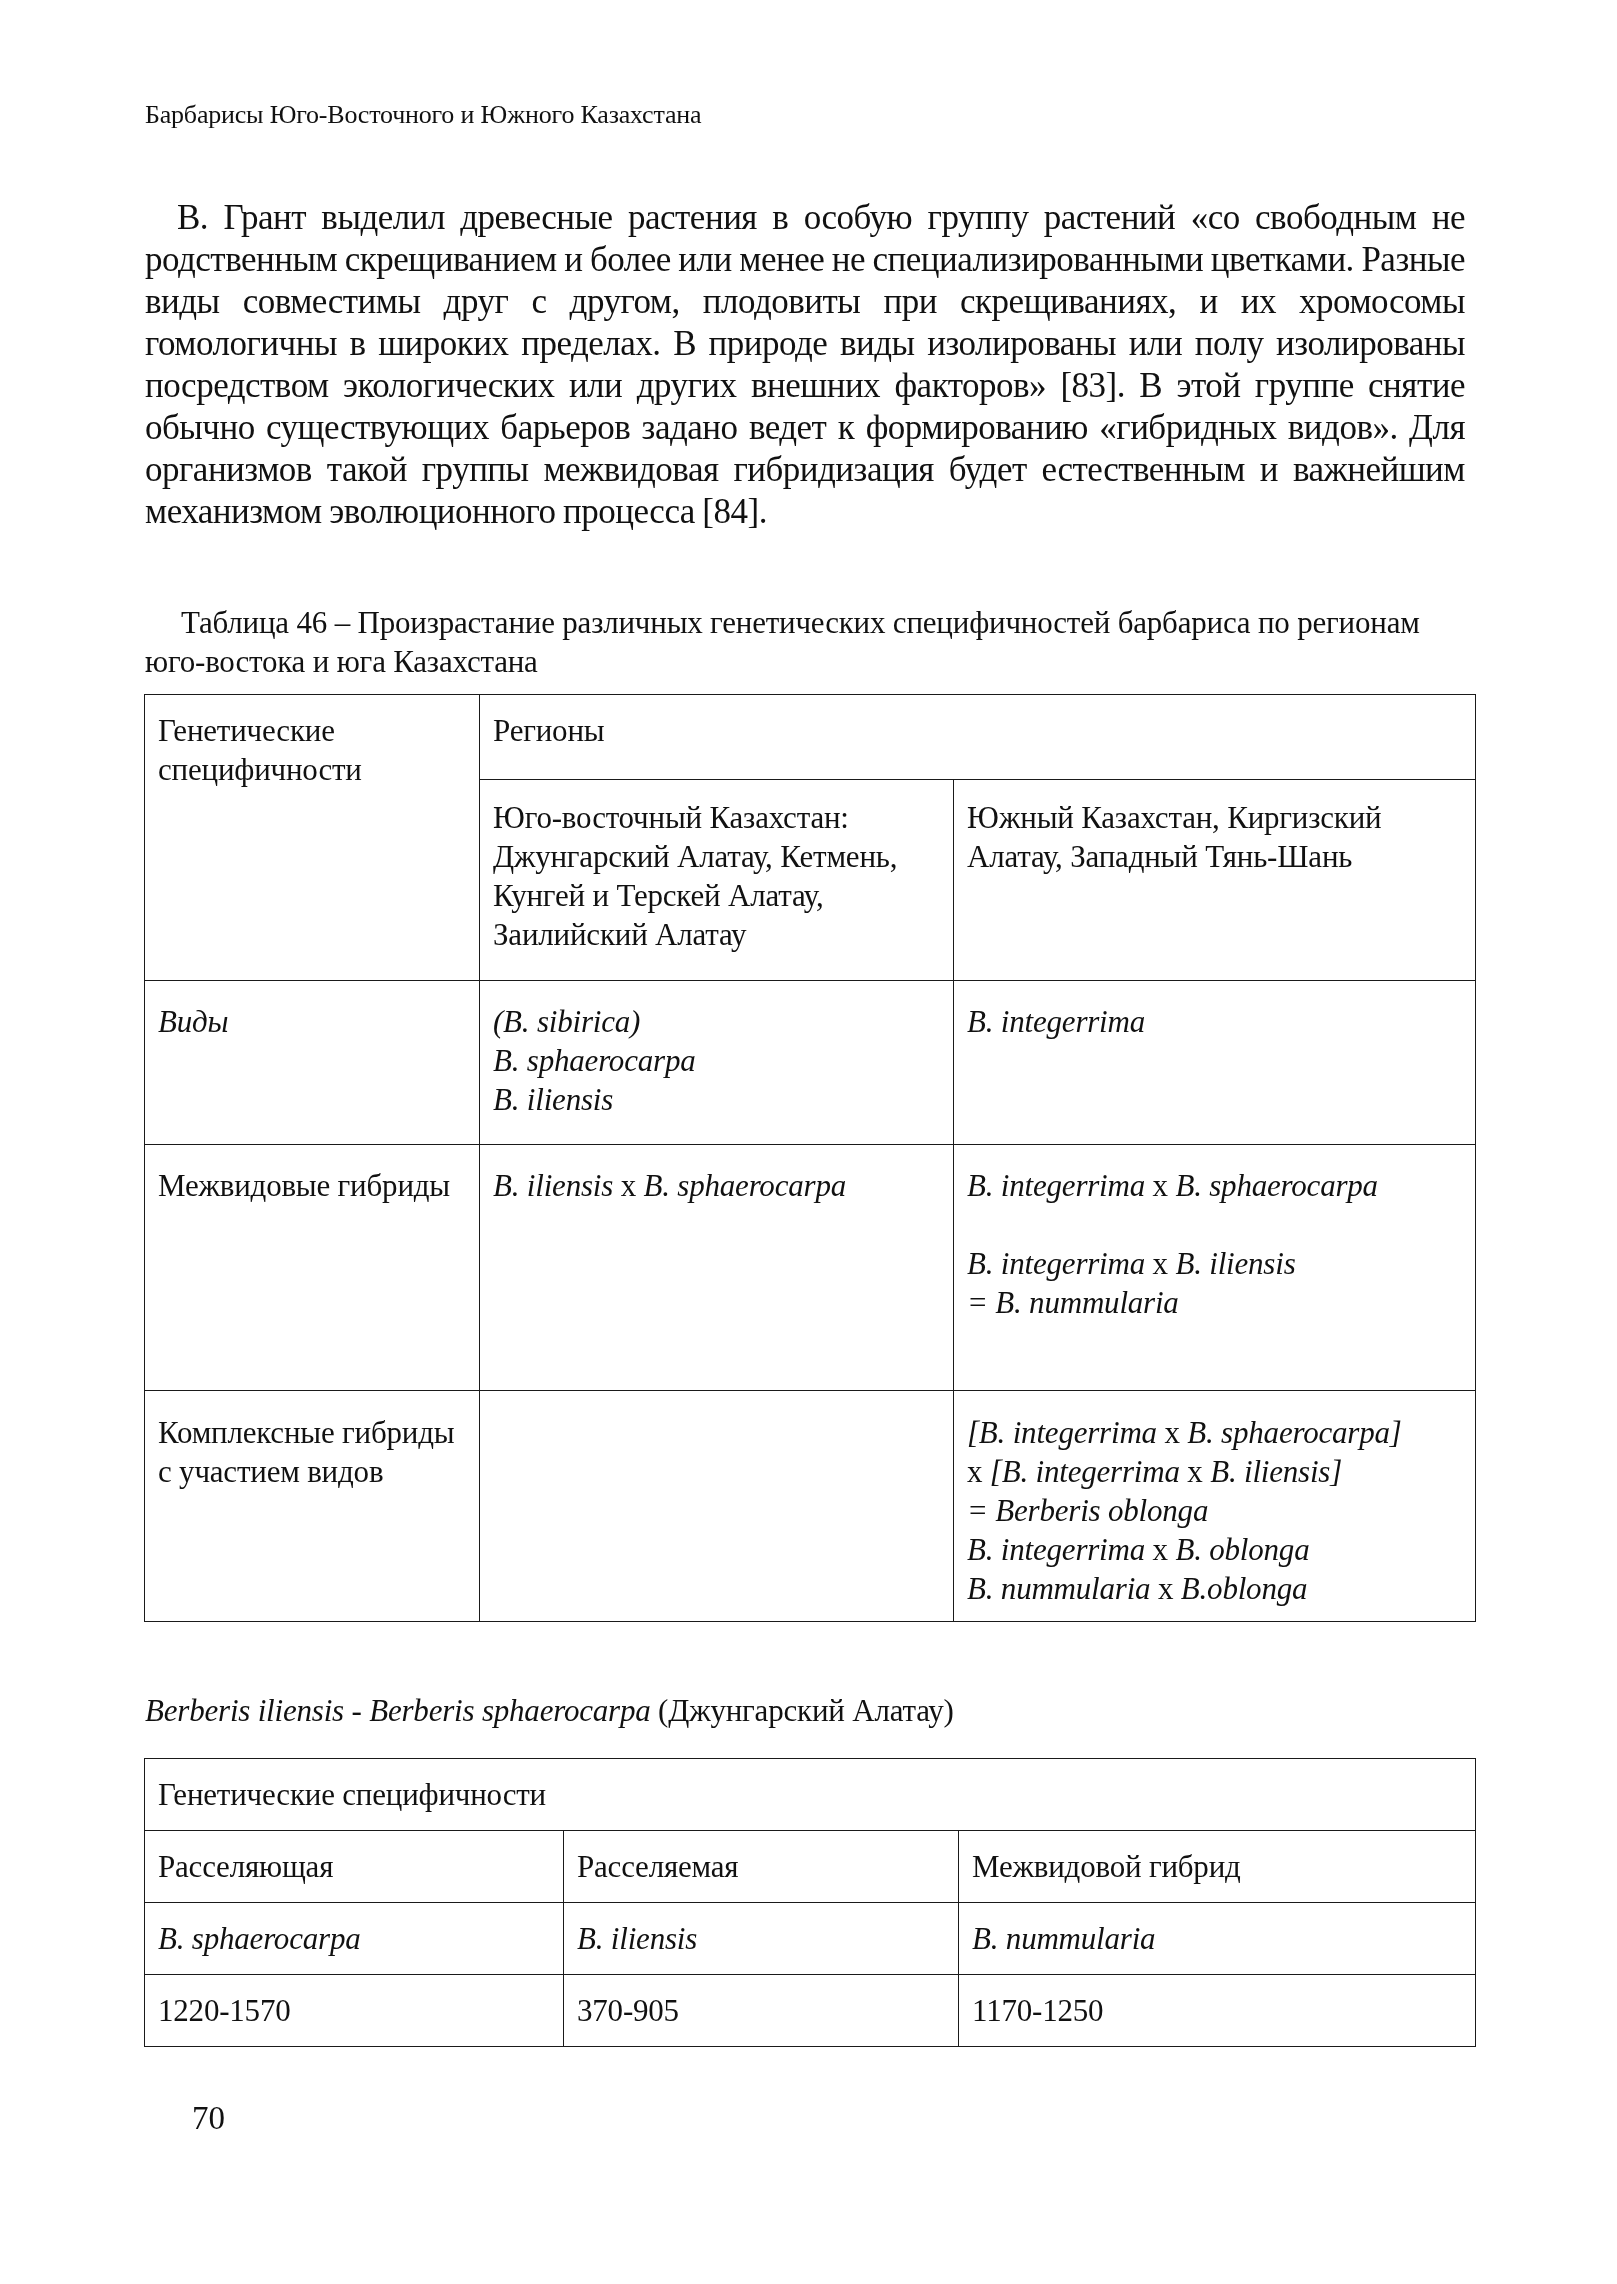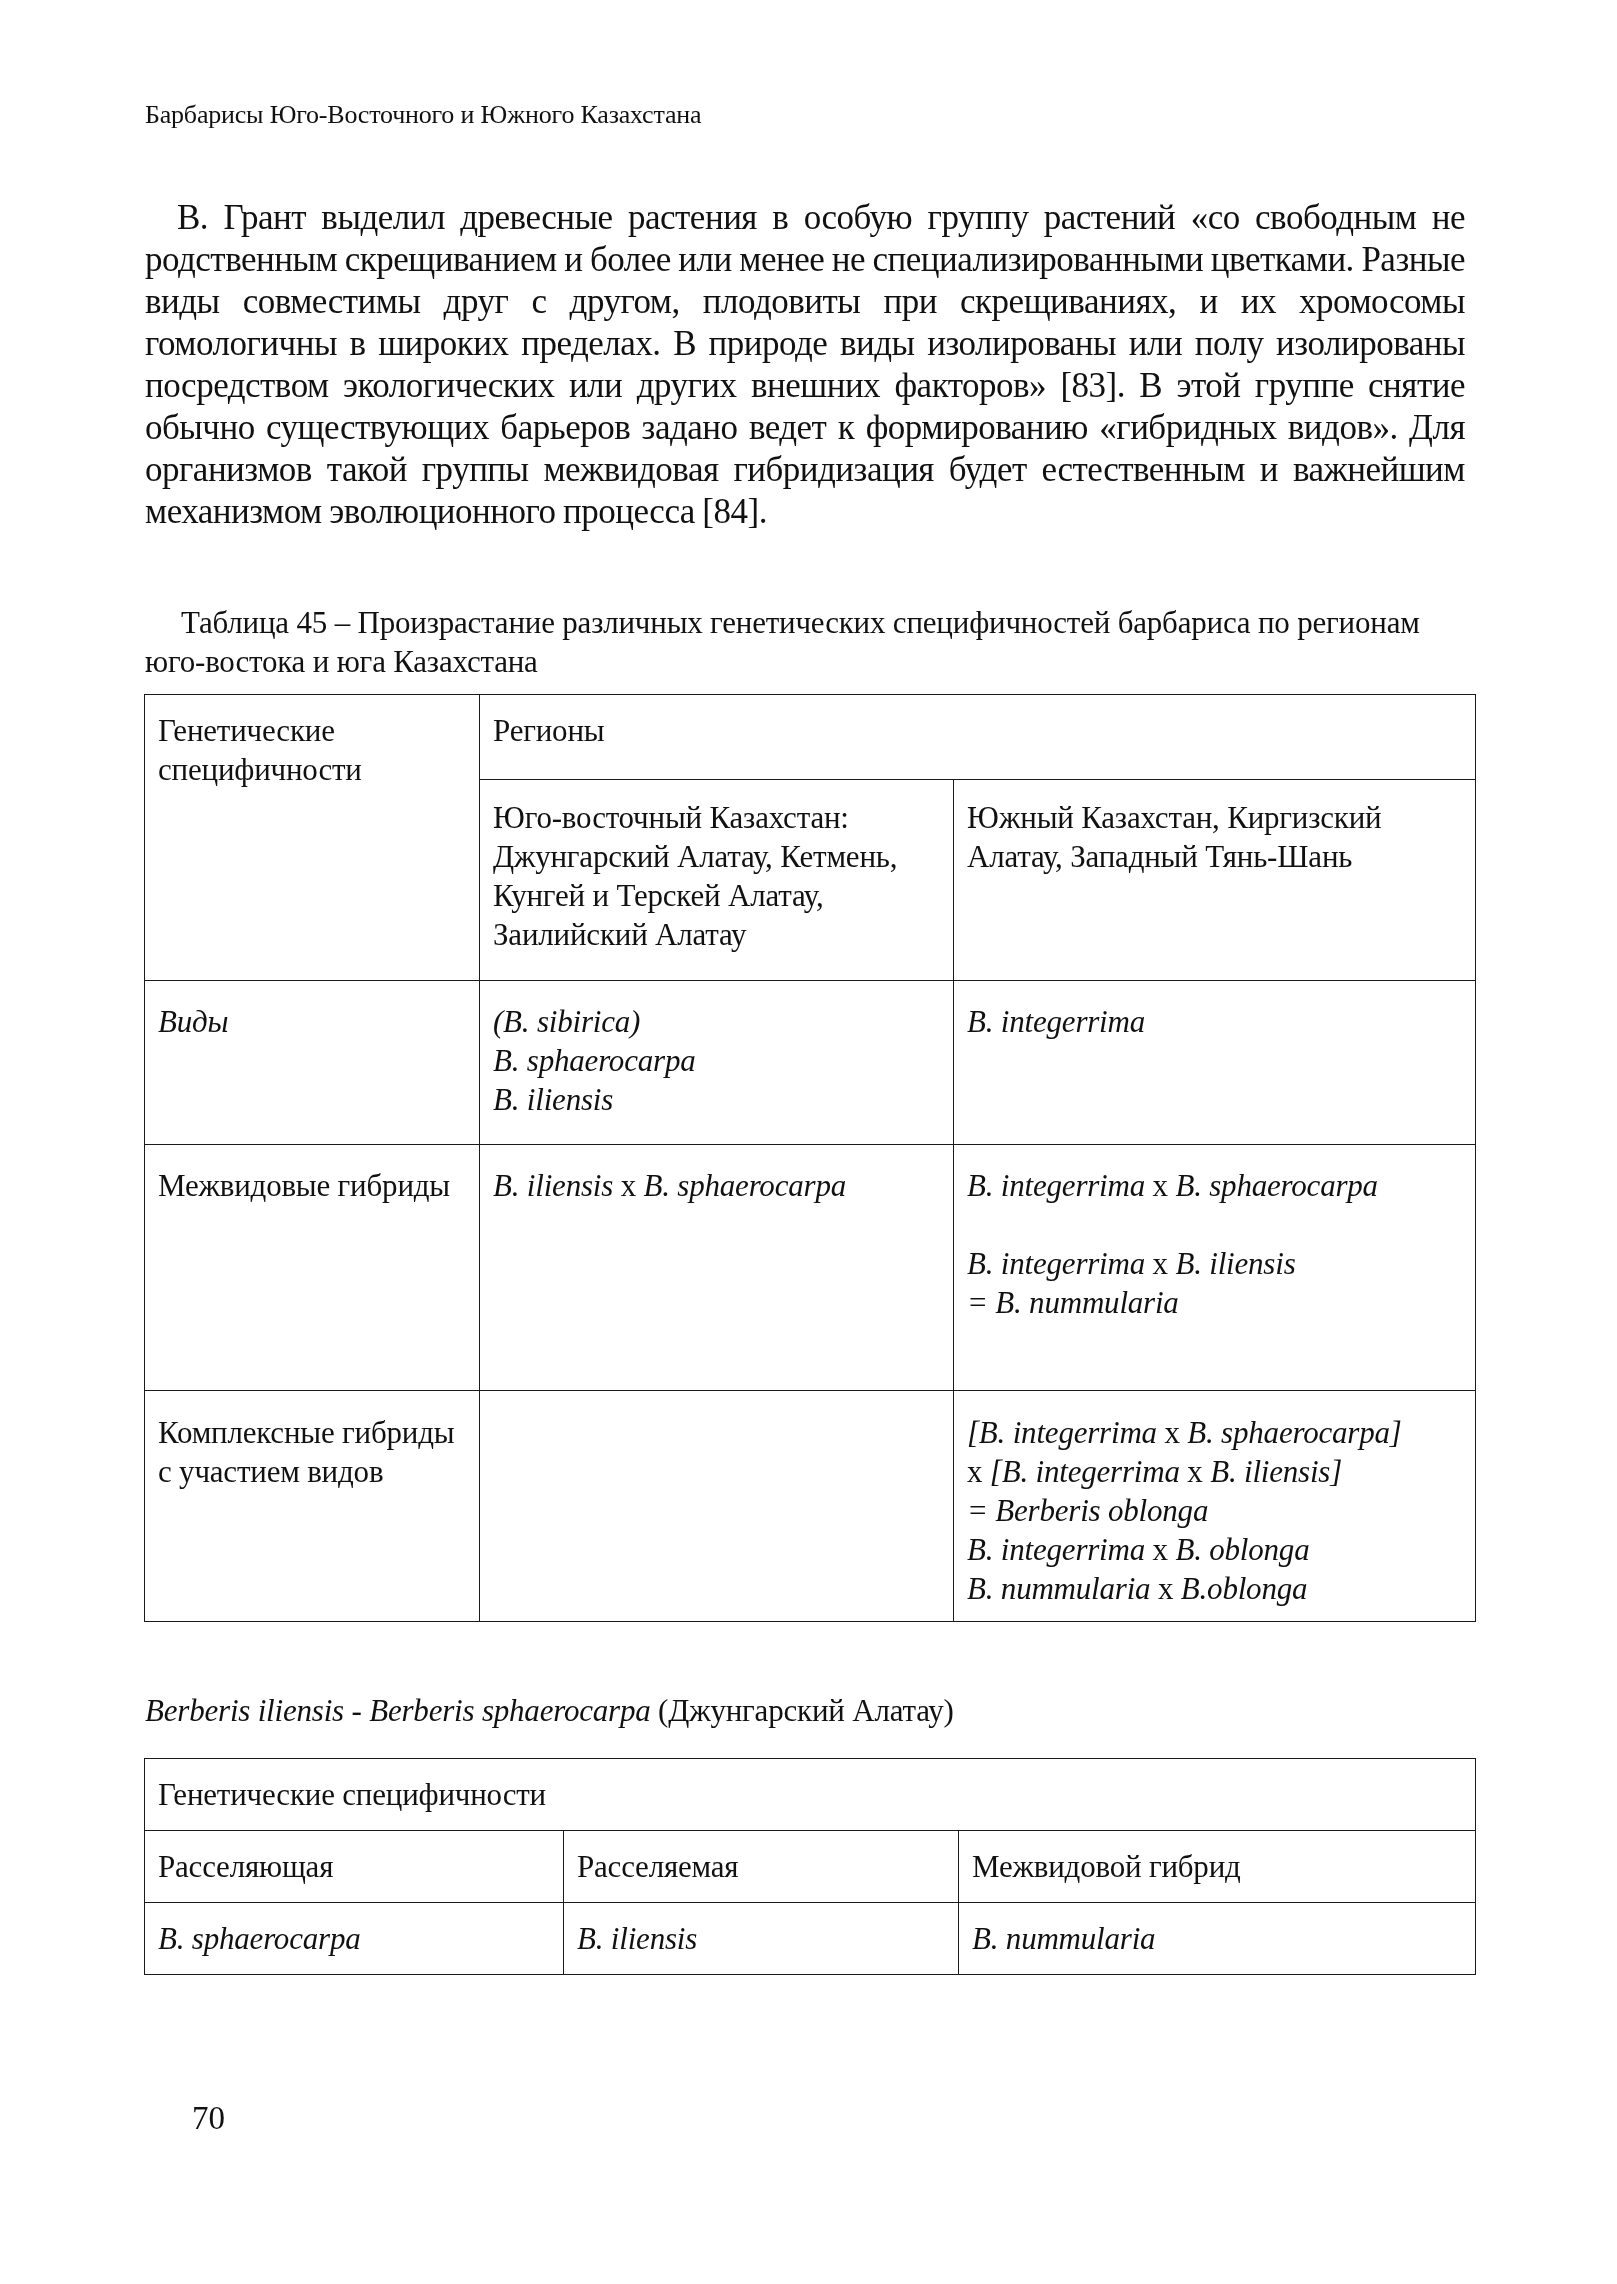--- a/index.html
+++ b/index.html
@@ -86,21 +86,21 @@
       line-height: 39px;
     }
   </style>
 </head>
 <body>
 
 <div class="running-head">Барбарисы Юго-Восточного и Южного Казахстана</div>
 
 <p class="body-text">В. Грант выделил древесные растения в особую группу растений «со свободным не родственным скрещиванием и более или менее не специализированными цветками. Разные виды совместимы друг с другом, плодовиты при скрещиваниях, и их хромосомы гомологичны в широких пределах. В природе виды изолированы или полу изолированы посредством экологических или других внешних факторов» [83]. В этой группе снятие обычно существующих барьеров задано ведет к формированию «гибридных видов». Для организмов такой группы межвидовая гибридизация будет естественным и важнейшим механизмом эволюционного процесса [84].</p>
 
-<p class="caption caption35"><span class="indent"></span><span>Таблица 45 – Произрастание различных генетических специфичностей барбариса по регионам юго-востока и юга Казахстана</span></p>
+<p class="caption caption35"><span class="indent"></span><span>Таблица 46 – Произрастание различных генетических специфичностей барбариса по регионам юго-востока и юга Казахстана</span></p>
 
 <table class="t35">
   <colgroup>
       <col class="c1">
       <col class="c2">
       <col class="c3">
     </colgroup>
   <tbody>
       <tr class="r-head1">
     <td rowspan="2">Генетические специфичности</td>
@@ -162,17 +162,22 @@
   <tr>
     <td>Расселяющая</td>
     <td>Расселяемая</td>
     <td>Межвидовой гибрид</td>
   </tr>
   <tr>
     <td class="it">B. sphaerocarpa</td>
     <td class="it">B. iliensis</td>
     <td class="it">B. nummularia</td>
   </tr>
+  <tr>
+    <td>1220-1570</td>
+    <td>370-905</td>
+    <td>1170-1250</td>
+  </tr>
 </tbody>
   </table>
 
 <div class="page-number">70</div>
 
 
 </body></html>

